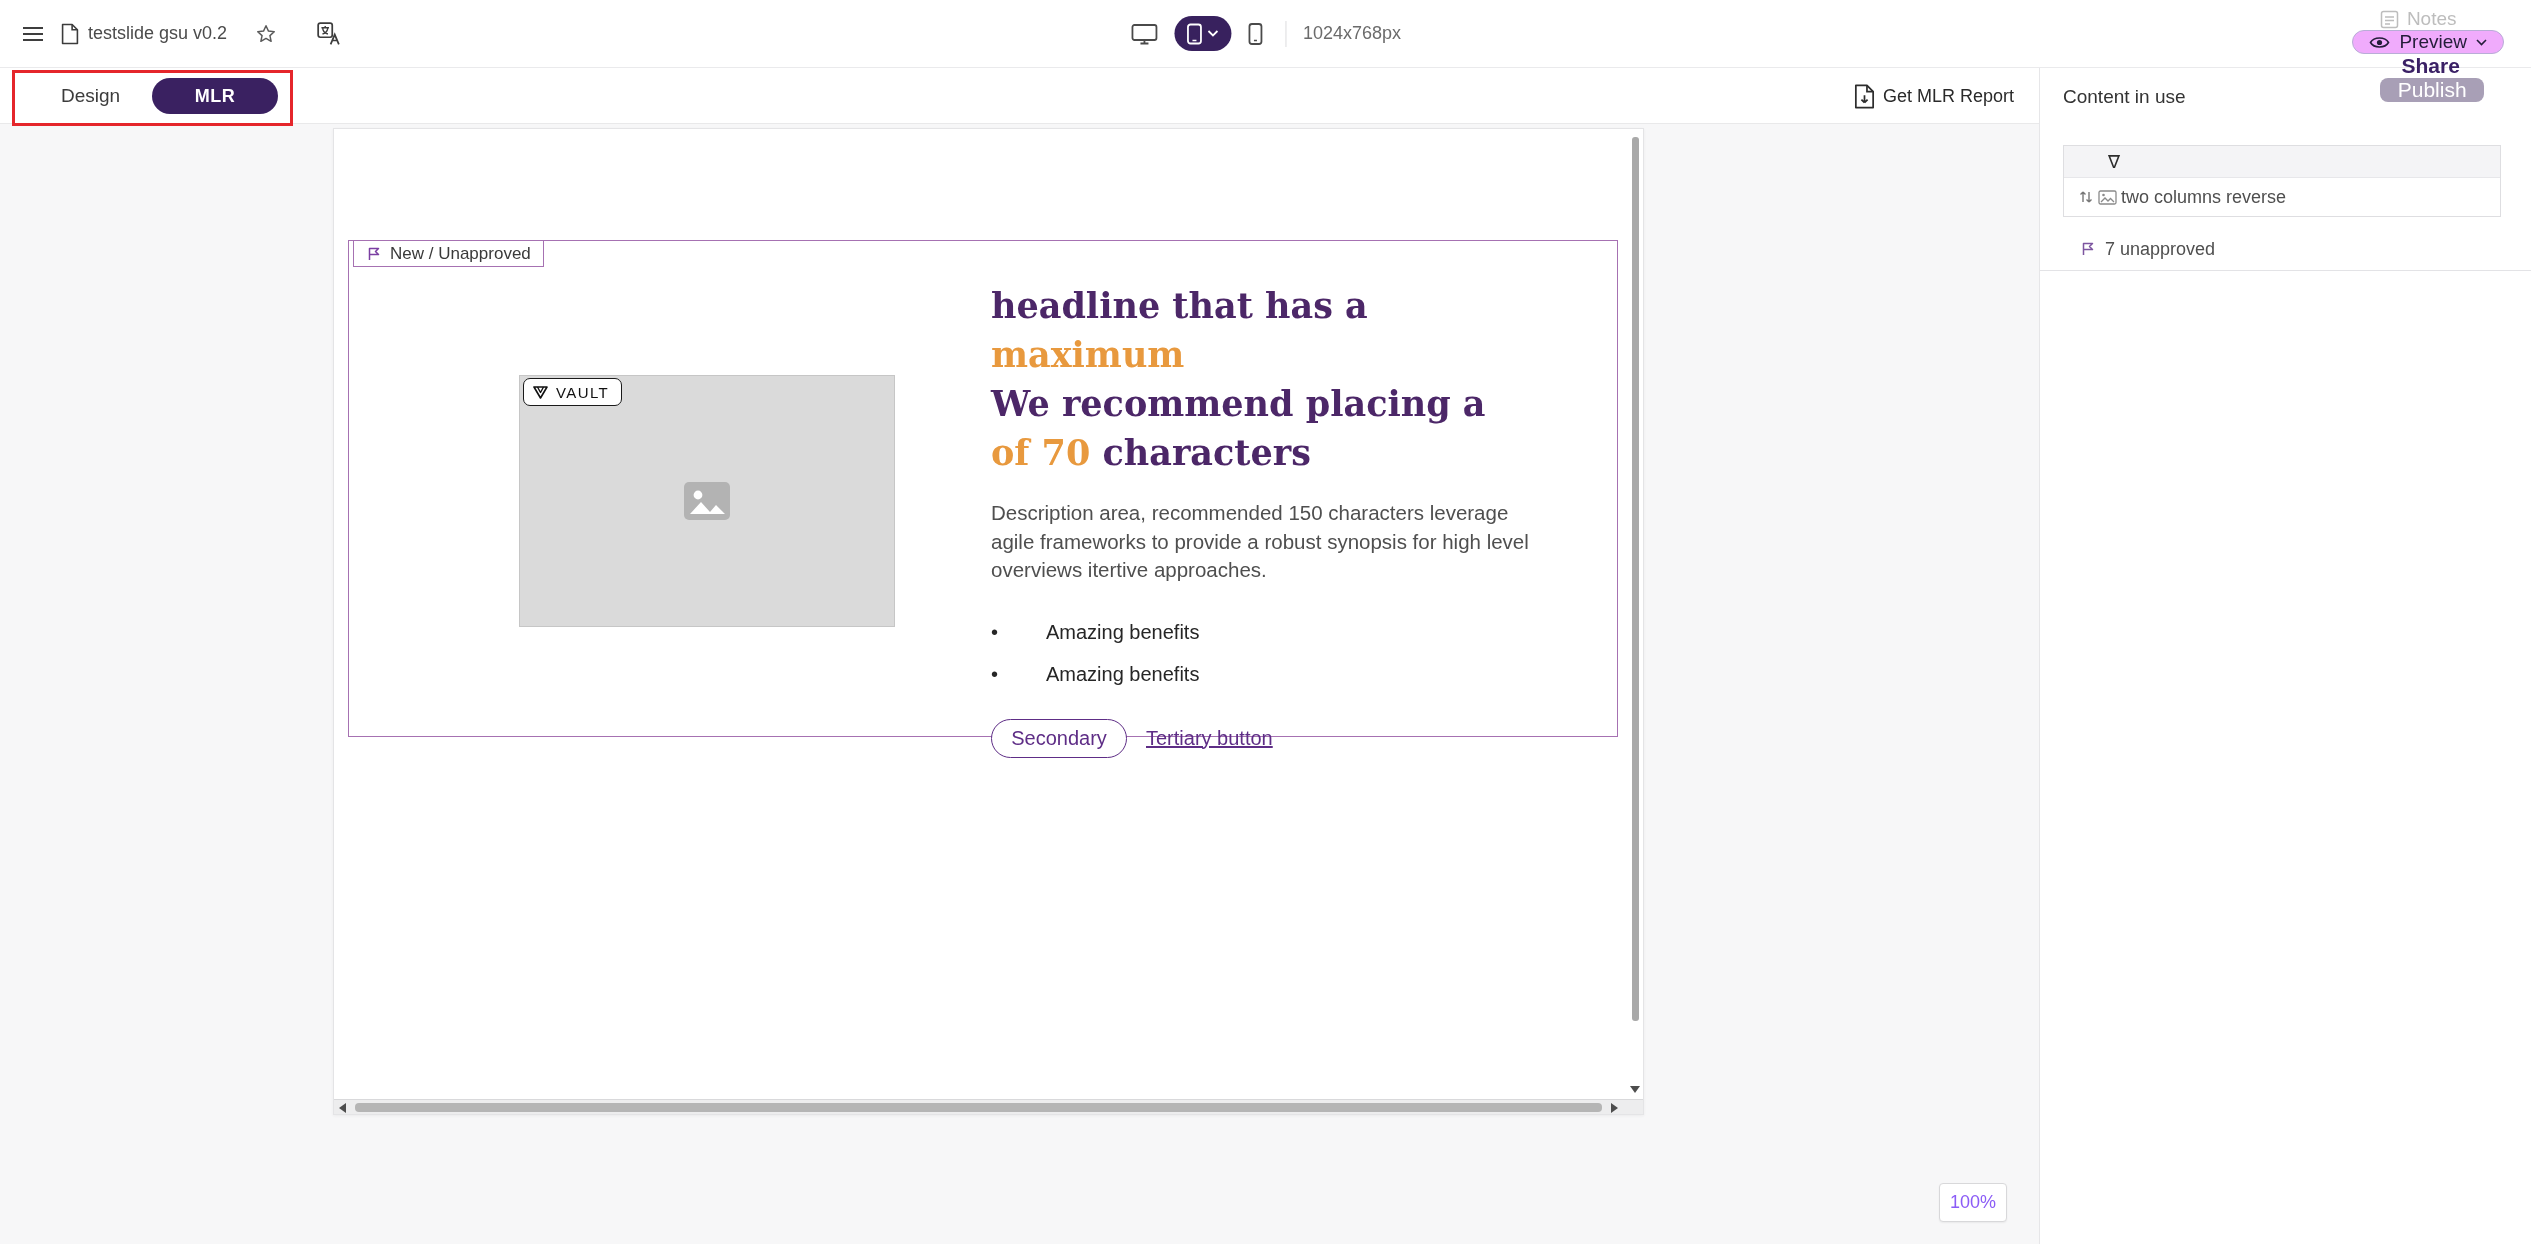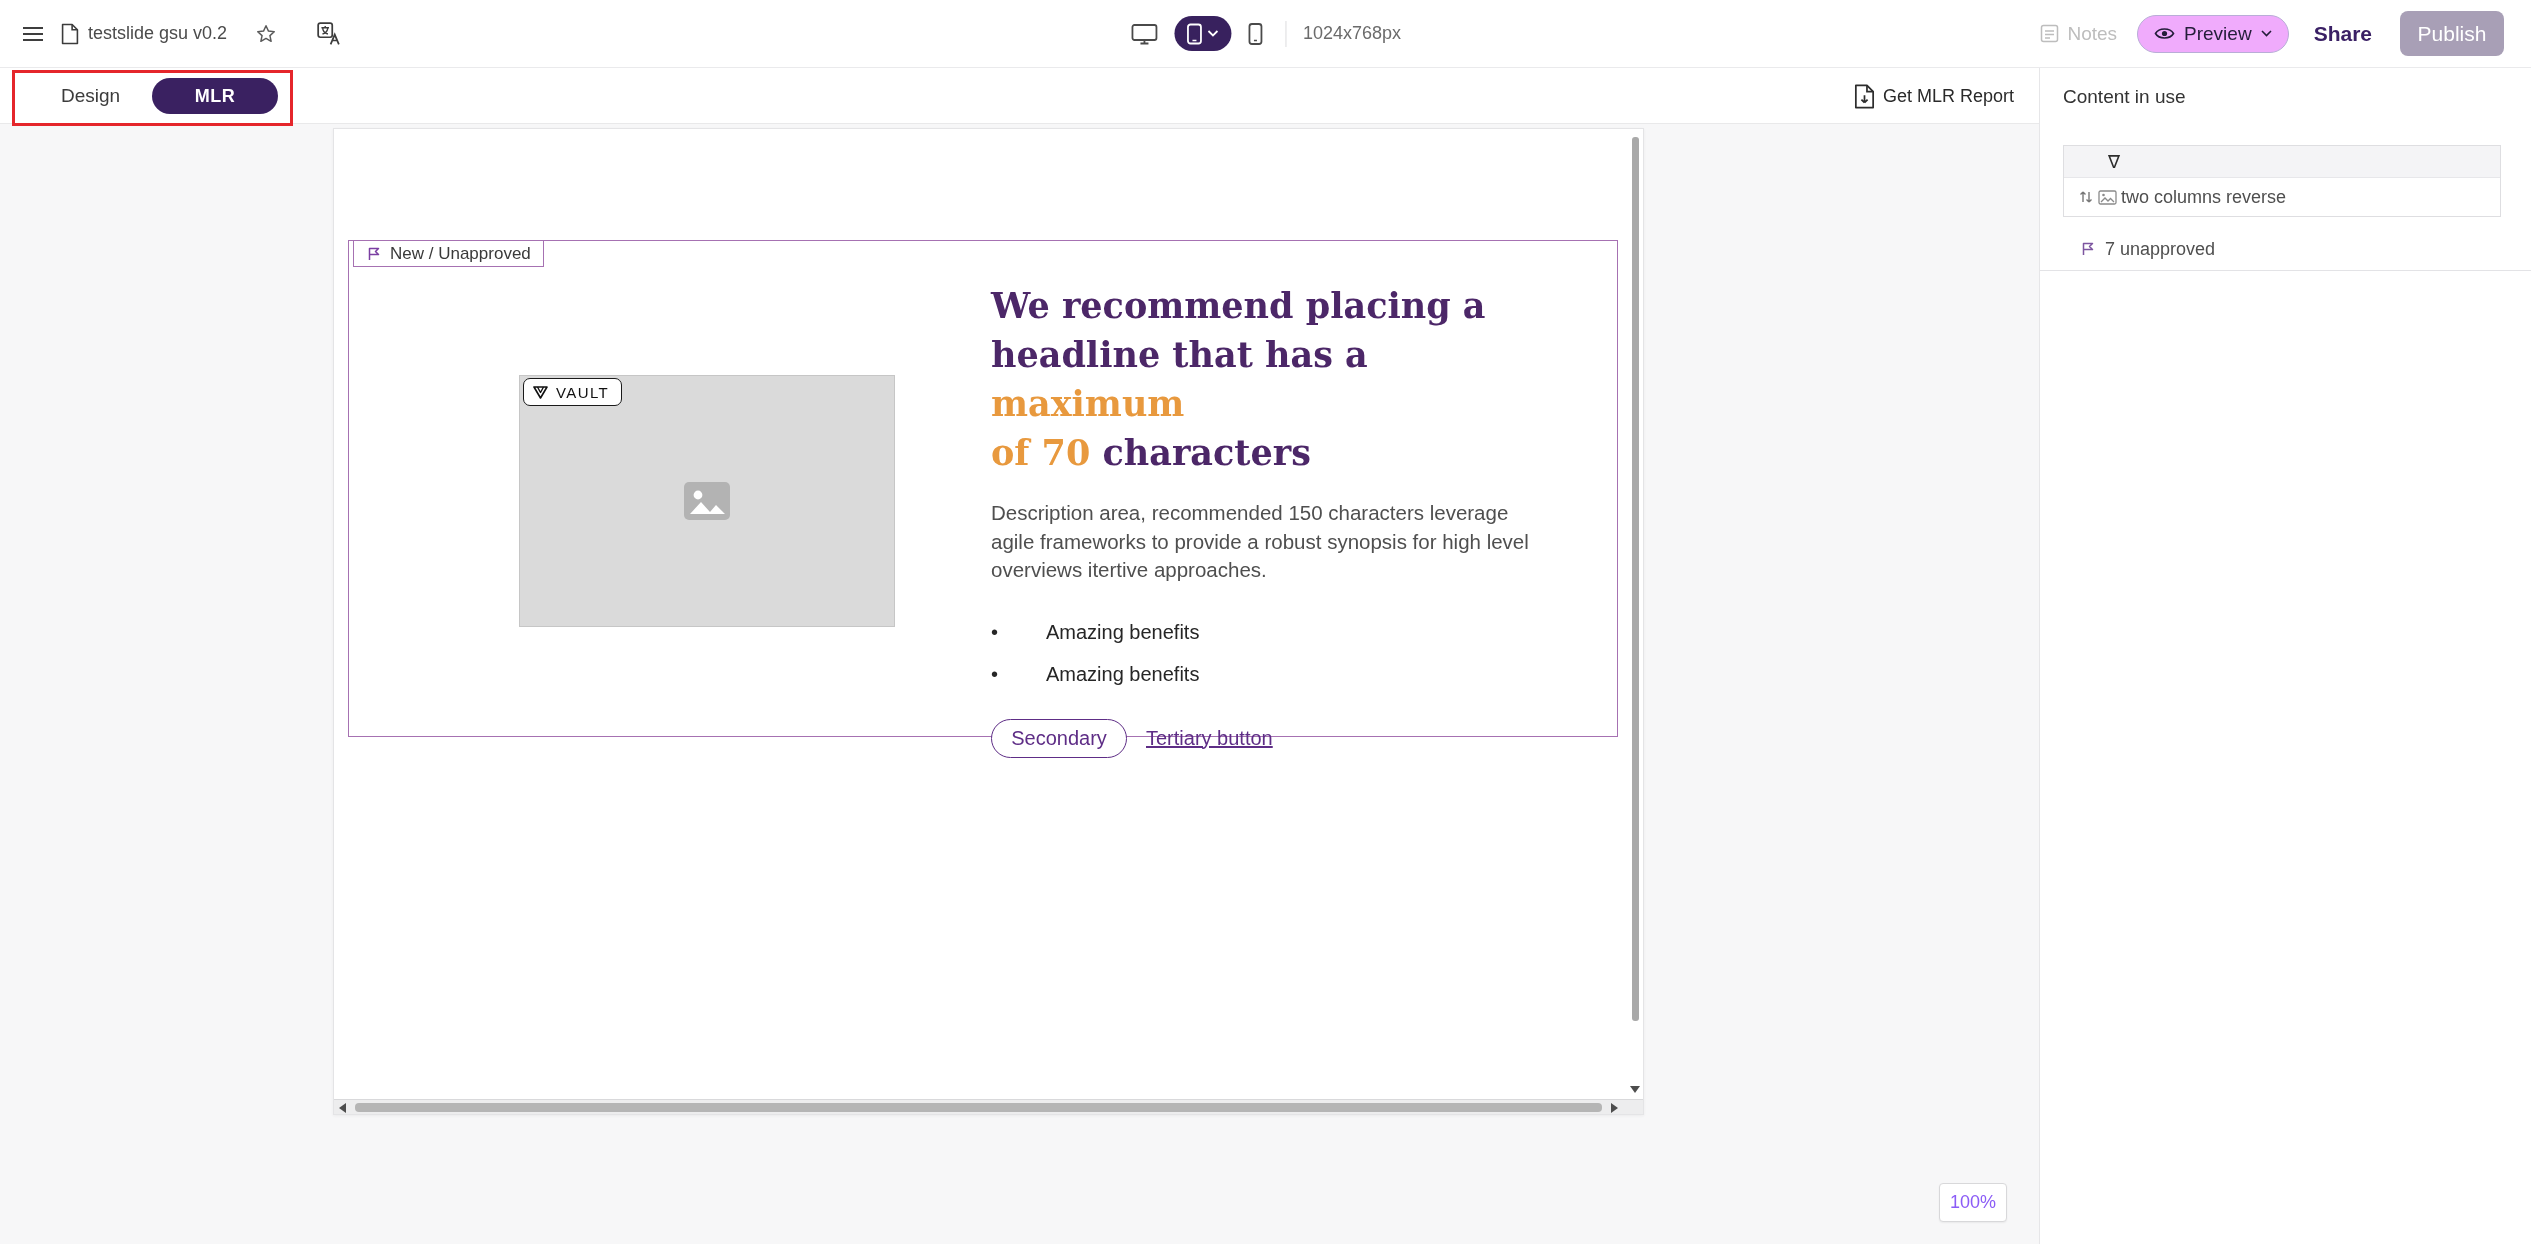--- a/index.html
+++ b/index.html
@@ -6,21 +6,21 @@
   html,body { background:#fff; }
   .app { position:relative; width:2531px; height:1244px; background:#fff;
          font-family:"Liberation Sans", sans-serif; overflow:hidden; }
 
   
   .topbar { position:absolute; top:0; left:0; width:2531px; height:68px;
             background:#fff; border-bottom:1px solid #eaeaec; z-index:20; }
   .tb-left { position:absolute; left:21px; top:0; height:67px; display:flex; align-items:center; }
   .tb-center { position:absolute; left:50%; top:0; transform:translateX(-50%); height:67px;
                display:flex; align-items:center; }
-  .tb-right { position:absolute; right:27px; top:0; height:67px; display:flex; align-items:center; }
+  .tb-right { position:absolute; right:27px; top:8px; height:67px; display:flex; align-items:center;flex-direction:column; }
   .icon-btn { display:flex; align-items:center; justify-content:center; cursor:pointer; }
   .doc-title { font-size:18px; color:#4b4b4b; margin-left:9px; white-space:nowrap; }
   .tb-left .ham { margin-right:16px; }
   .tb-left .star { margin-left:28px; }
   .tb-left .translate { margin-left:39px; }
 
   .device-pill { width:57px; height:35px; border-radius:18px; background:#38215e;
                  display:flex; align-items:center; justify-content:center; gap:5px;
                  margin:0 16px; cursor:pointer; }
   .tb-divider { width:1px; height:26px; background:#dcdcde; margin:0 17px 0 22px; }
@@ -236,22 +236,22 @@
             <svg width="15" height="13" viewBox="0 0 15 13">
                 <path d="M1 1 h13 L7.5 12 Z" fill="none" stroke="#111" stroke-width="1.6" stroke-linejoin="round"></path>
                 <path d="M4.5 1 L7.5 6.5 L10.5 1" fill="none" stroke="#111" stroke-width="1.4" stroke-linejoin="round"></path>
               </svg>
             <span>VAULT</span>
           </span>
         </div>
 
         <div class="text-col">
           <div class="headline">
+            <div><span>headline that has a </span><span class="orange">maximum</span></div>
             <div><span>We recommend placing a</span></div>
-            <div><span>headline that has a </span><span class="orange">maximum</span></div>
             <div><span class="orange">of 70 </span><span>characters</span></div>
           </div>
           <div class="desc">
             <div>Description area, recommended 150 characters leverage</div>
             <div>agile frameworks to provide a robust synopsis for high level</div>
             <div>overviews itertive approaches.</div>
           </div>
           <div class="bullets">
             <div class="bullet-row">
               <span class="bullet-glyph">•</span>

